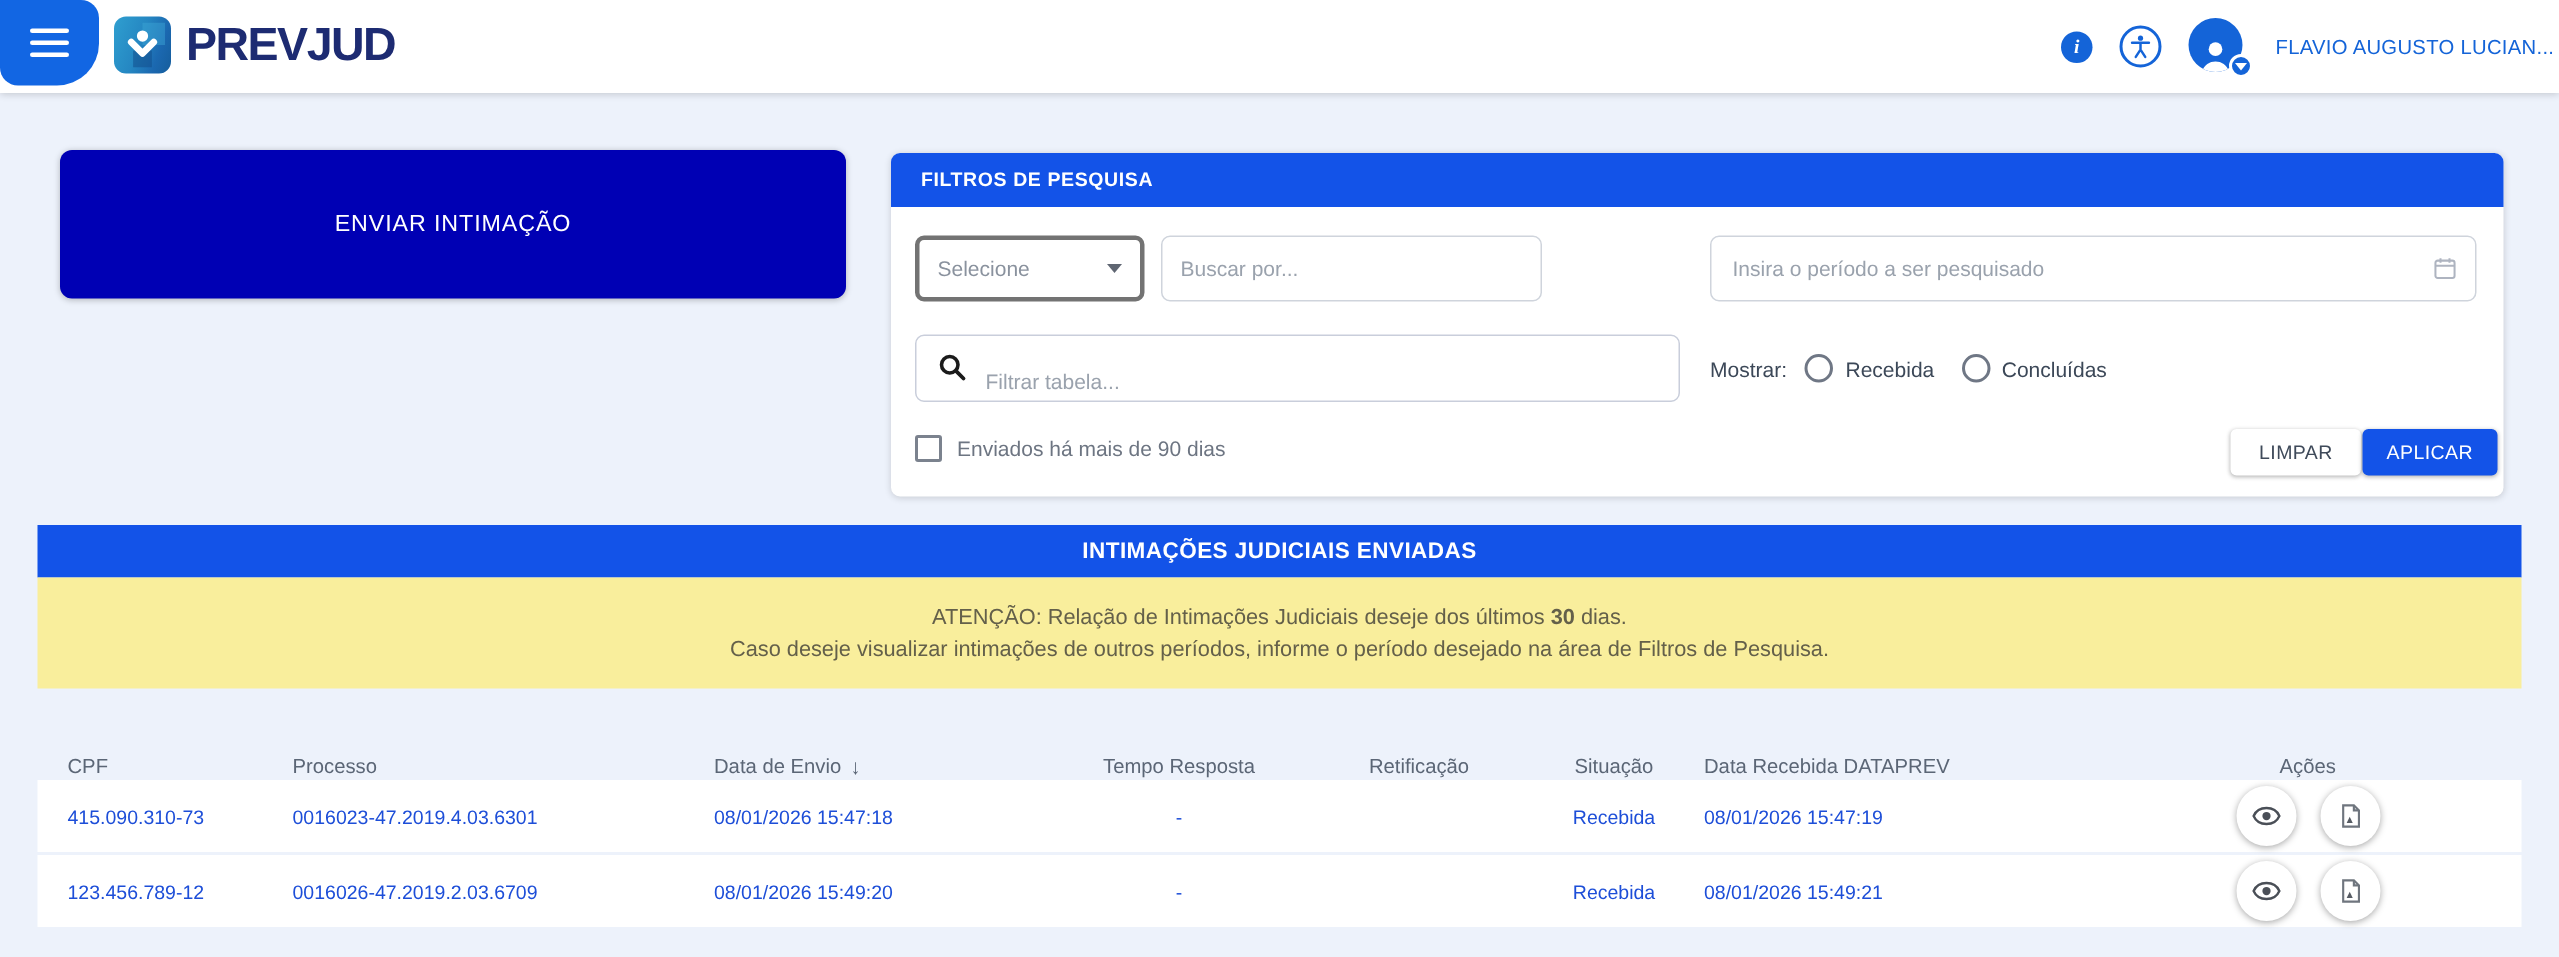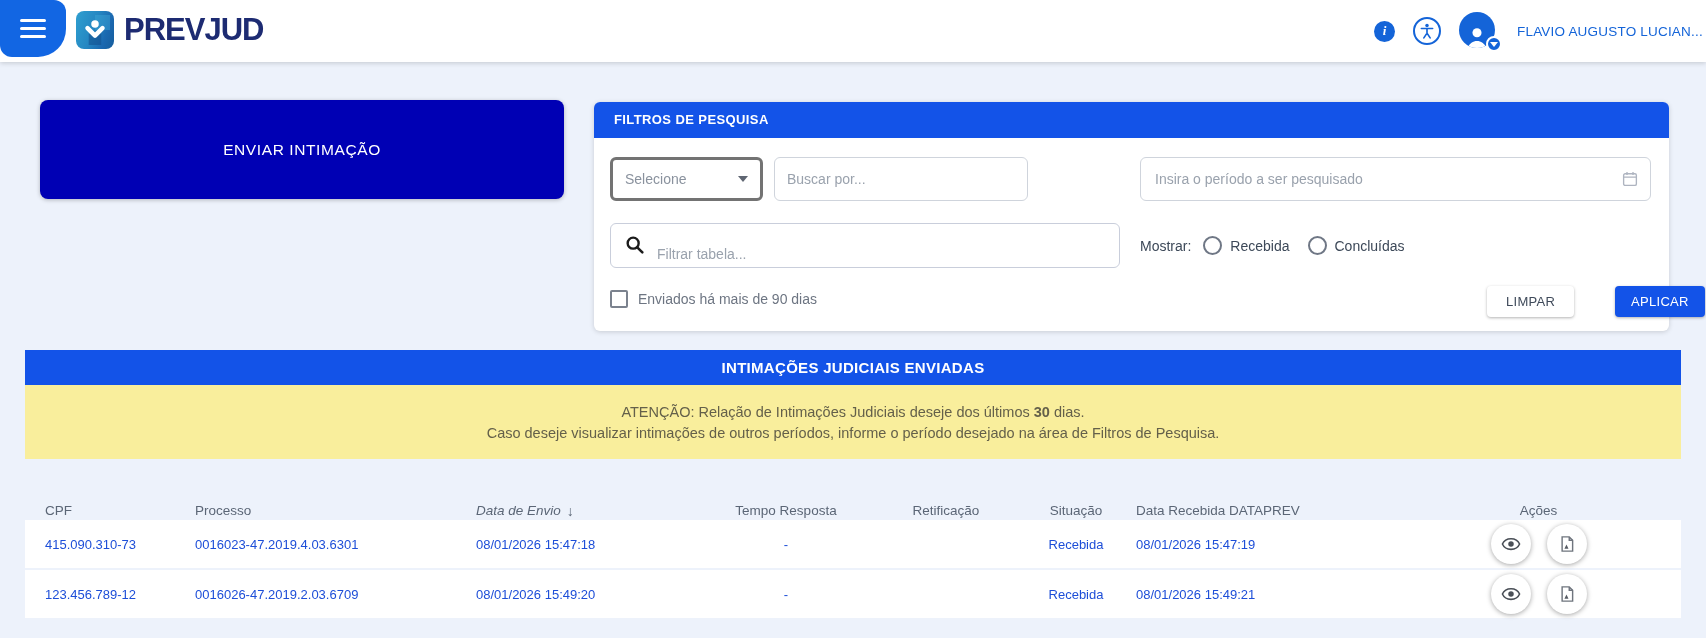--- a/index.html
+++ b/index.html
@@ -74,37 +74,37 @@
   .checkbox { width:18px; height:18px; border:2px solid #7b828e; border-radius:2px; background:#fff;
               cursor:pointer; }
   .checkbox-label { font-size:14px; color:#6d7582; }
   .limpar-btn { position:absolute; left:893px; top:184px; height:31px; padding:0 19px; background:#fff;
                 border:none; border-radius:4px; box-shadow:0 1px 3px rgba(0,0,0,.3); color:#3f4a5a;
                 font-size:13px; letter-spacing:.3px; cursor:pointer;
                 font-family:"Liberation Sans",sans-serif; }
   .aplicar-btn { position:absolute; left:981px; top:184px; height:31px; padding:0 16px; background:#1353E8;
                  border:none; border-radius:4px; box-shadow:0 1px 3px rgba(0,0,0,.3); color:#fff;
                  font-size:13px; letter-spacing:.3px; cursor:pointer;
-                 font-family:"Liberation Sans",sans-serif;margin-left:40px; }
+                 font-family:"Liberation Sans",sans-serif; }
 
   
   .table-title { position:absolute; left:25px; top:350px; width:1656px; height:35px; background:#1353E8;
                  color:#fff; font-size:15px; font-weight:bold; letter-spacing:.3px; display:flex;
                  align-items:center; justify-content:center; }
   .warning { position:absolute; left:25px; top:385px; width:1656px; height:74px; background:#F9EE9C;
              color:#64604a; display:flex; flex-direction:column; align-items:center;
              justify-content:center; gap:5px; font-size:14.5px; }
   .warning b { font-weight:bold; }
 
   .grid-cols { display:grid; grid-template-columns:150px 281px 220px 180px 140px 120px 280px 1fr;
                padding:0 20px; align-items:center; }
   .thead { position:absolute; left:25px; top:480px; width:1656px; height:61px; color:#5b6676;
            font-size:13.5px; font-weight:500; }
   .c-center { text-align:center; justify-self:stretch; }
-  .sort-wrap { display:flex; align-items:center; gap:6px;font-style:italic; }
+  .sort-wrap { display:flex; align-items:center; gap:6px; }
   .sort-arrow { font-size:14px; color:#5b6676; cursor:pointer; }
   .rows-host { position:absolute; left:25px; top:520px; width:1656px; }
   .trow { width:100%; height:48px; background:#fff; margin-bottom:2px; font-size:13px; color:#1d4ed8; }
   .actions-cell { display:flex; align-items:center; justify-content:center; gap:16px; }
   .icon-btn { width:40px; height:40px; border-radius:50%; background:#fff;
               box-shadow:0 1px 5px rgba(0,0,0,.35); display:flex; align-items:center;
               justify-content:center; cursor:pointer; border:none; }
 </style>
 </head>
 <body>

